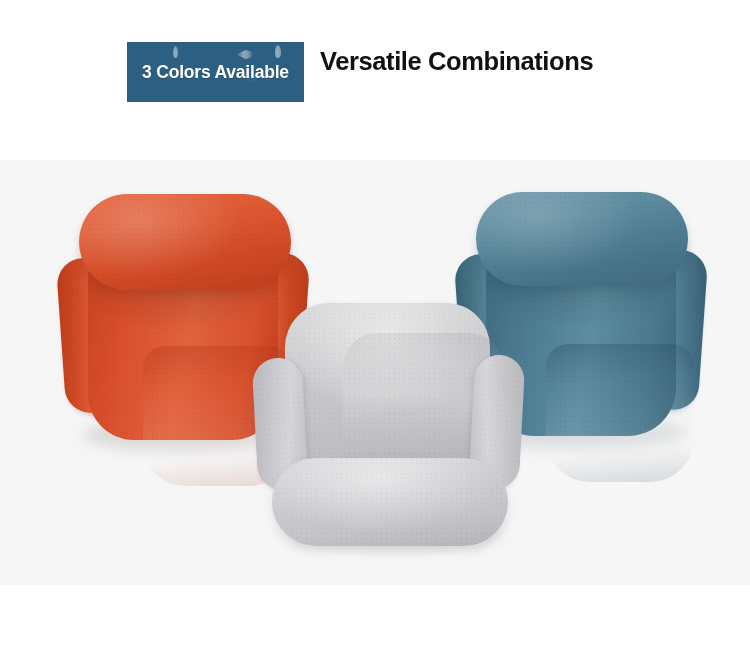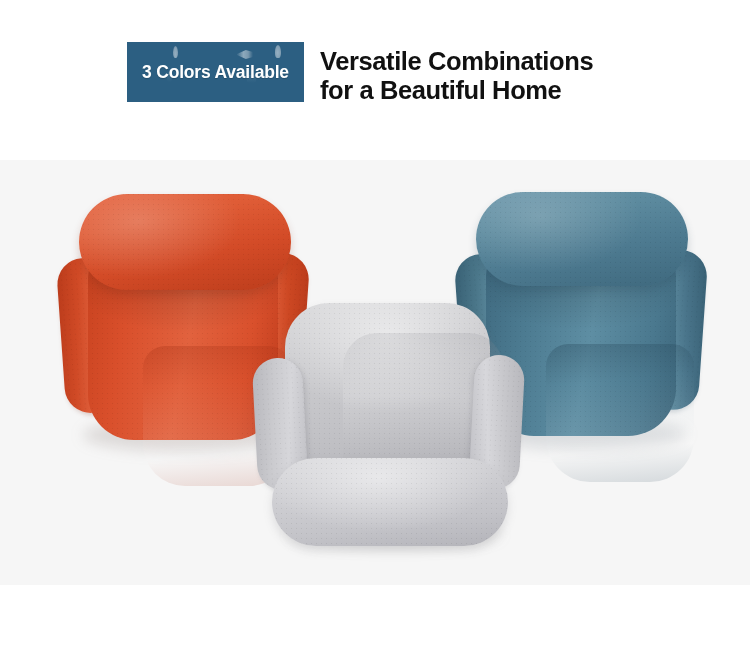--- a/index.html
+++ b/index.html
@@ -300,21 +300,20 @@
         <span class="bmark m2"></span>
         <span class="bmark m3"></span>
         <span class="bmark m4"></span>
         <span class="bmark m5"></span>
       </div>
       <span class="badge-label">3 Colors Available</span>
     </div>
 
     <div class="headline">
       <span class="headline-line">Versatile Combinations</span>
-      <span class="headline-line">for a Beautiful Home</span>
     </div>
 
   </div>
 
   <div class="showcase">
     <div class="stage">
 
       <div class="chair chair-orange">
         <div class="ground-shadow or-shadow"></div>
         <div class="armrest or-arm-l fabric"></div>

